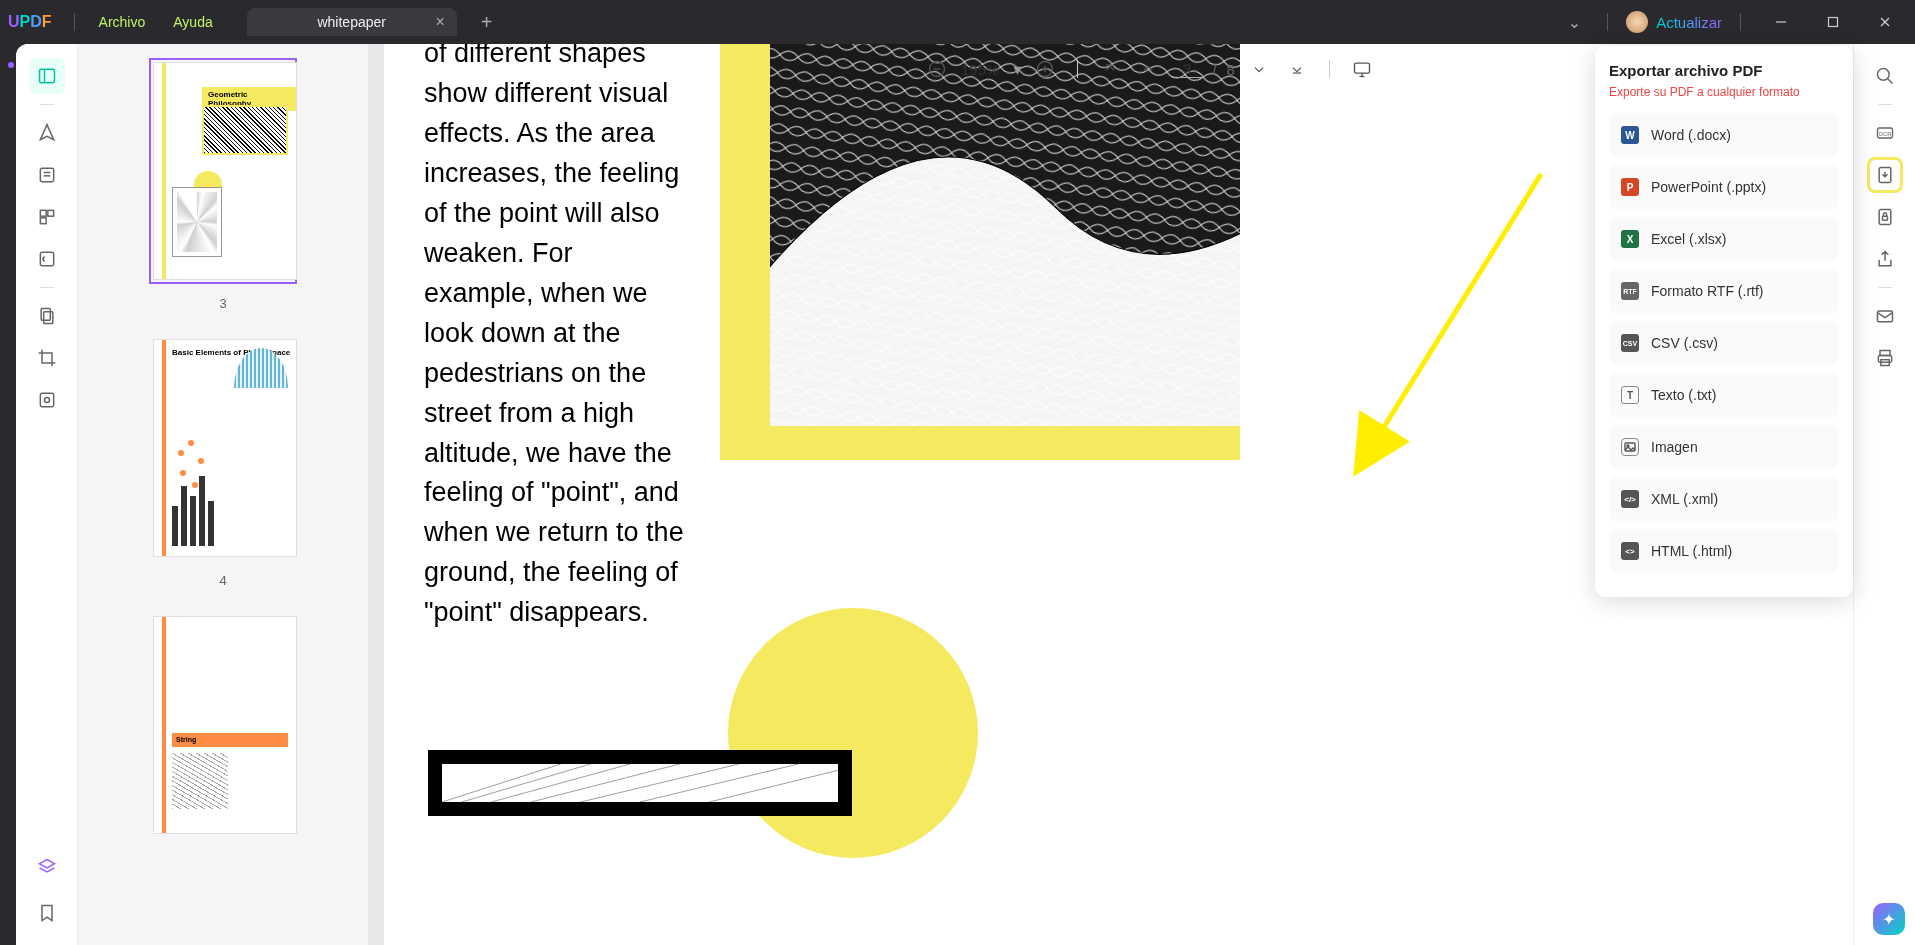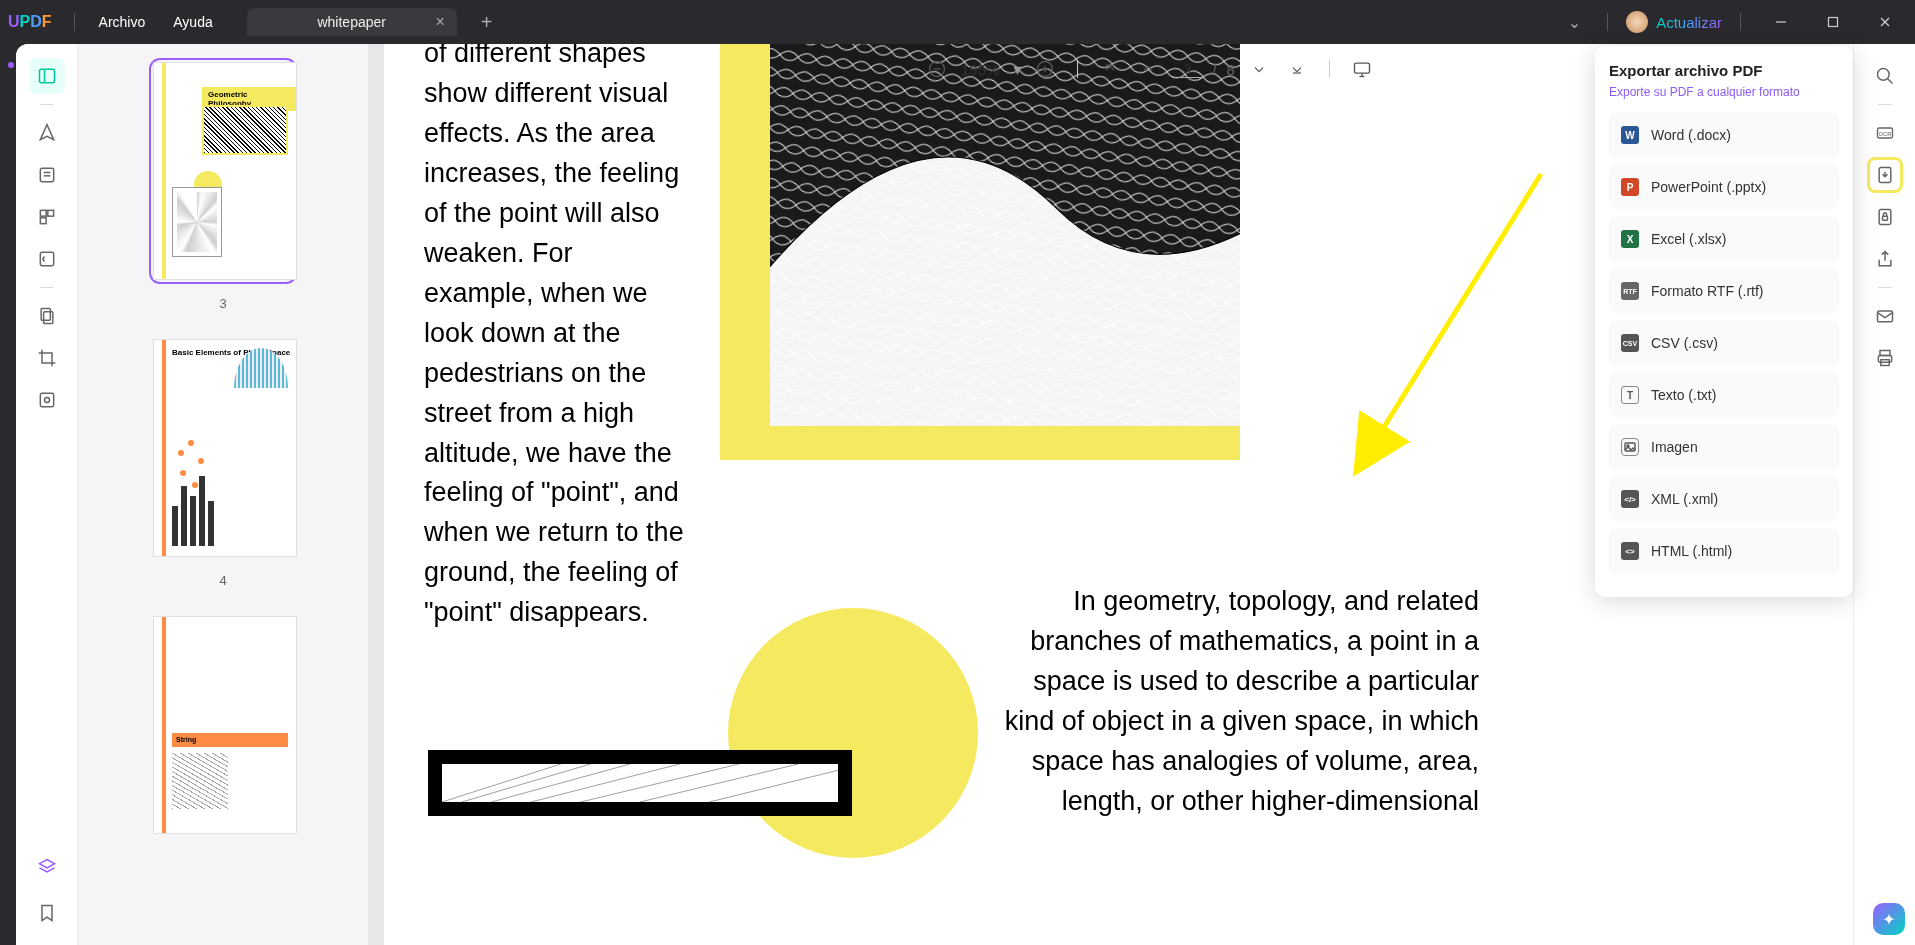--- a/index.html
+++ b/index.html
@@ -6,21 +6,21 @@
 body { background: #2a2a2e; width: 1915px; height: 945px; overflow: hidden; position: relative; }
 
 
 .titlebar { height: 44px; background: #2a2a2e; display: flex; align-items: center; padding: 0 8px; color: #ccc; }
 .logo { font-weight: 700; font-size: 16px; margin-right: 12px; }
 .logo .u { color: #9b5fff; }
 .logo .p { color: #00d4c5; }
 .logo .d { color: #4a9eff; }
 .logo .f { color: #ff9933; }
 .divider-v { width: 1px; height: 18px; background: #555; margin: 0 10px; }
-.menu-item { padding: 0 14px; font-size: 14px; color: #ffffff; cursor: pointer; }
+.menu-item { padding: 0 14px; font-size: 14px; color: #bef264; cursor: pointer; }
 .tab { display: flex; align-items: center; height: 28px; background: #3a3a3e; border-radius: 8px 8px 0 0; padding: 0 40px 0 40px; margin-left: 20px; position: relative; width: 210px; justify-content: center; }
 .tab-title { color: #eee; font-size: 14px; }
 .tab-close { position: absolute; right: 12px; color: #aaa; cursor: pointer; font-size: 16px; }
 .new-tab { margin-left: 24px; color: #aaa; font-size: 20px; cursor: pointer; }
 .title-right { margin-left: auto; display: flex; align-items: center; gap: 8px; }
 .chev-down { color: #aaa; cursor: pointer; padding: 0 8px; }
 .avatar { width: 22px; height: 22px; border-radius: 50%; background: radial-gradient(circle, #f4d8b8, #c89060); }
 .upgrade { font-size: 15px; font-weight: 500; background: linear-gradient(90deg, #00d4c5, #4a9eff, #9b5fff); -webkit-background-clip: text; background-clip: text; color: transparent; cursor: pointer; }
 .win-btn { width: 44px; height: 30px; display: flex; align-items: center; justify-content: center; color: #ccc; cursor: pointer; }
 
@@ -29,21 +29,21 @@
 
 
 .left-toolbar { width: 62px; background: #fff; border-radius: 12px 0 0 0; display: flex; flex-direction: column; align-items: center; padding-top: 14px; gap: 6px; border-right: 1px solid #eee; }
 .tool-btn { width: 36px; height: 36px; border-radius: 8px; display: flex; align-items: center; justify-content: center; color: #666; cursor: pointer; }
 .tool-btn.active { background: #e6fff9; color: #00c4a0; }
 .tool-sep { width: 14px; height: 1px; background: #ddd; margin: 4px 0; }
 .left-toolbar .bottom { margin-top: auto; margin-bottom: 14px; display: flex; flex-direction: column; gap: 10px; }
 
 
 .thumbs { width: 290px; background: #f5f5f7; overflow-y: auto; padding: 14px 0; display: flex; flex-direction: column; align-items: center; gap: 6px; }
-.thumb { width: 148px; border: 2px solid transparent; border-radius: 11px; padding: 2px; }
+.thumb { width: 148px; border: 2px solid transparent; border-radius: 0; padding: 2px; }
 .thumb.selected { border-color: #9b5fff; }
 .thumb-canvas { width: 144px; height: 218px; background: #fff; border: 1px solid #e0e0e0; position: relative; overflow: hidden; }
 .thumb-label { text-align: center; color: #666; font-size: 13px; margin-top: 6px; margin-bottom: 18px; }
 
 
 .t3-stripe { position: absolute; left: 8px; top: 0; bottom: 0; width: 4px; background: #f5e960; }
 .t3-title { position: absolute; left: 48px; top: 24px; background: #f5e960; padding: 3px 6px; font-size: 8px; font-weight: 700; }
 .t3-mesh { position: absolute; left: 48px; top: 42px; width: 86px; height: 50px; background: repeating-linear-gradient(45deg, #000 0, #000 1px, #fff 1px, #fff 3px), repeating-linear-gradient(-45deg, #000 0, #000 1px, transparent 1px, transparent 3px); border: 2px solid #f5e960; }
 .t3-circle { position: absolute; left: 40px; top: 108px; width: 28px; height: 28px; border-radius: 50%; background: #f5e960; }
 .t3-star { position: absolute; left: 18px; top: 124px; width: 50px; height: 70px; border: 1px solid #999; background: #fff; }
@@ -84,21 +84,21 @@
 .page-input { width: 30px; text-align: center; border: none; border-bottom: 1px solid #aaa; background: transparent; font-size: 15px; color: #333; }
 .page-total { color: #666; font-size: 15px; }
 
 
 .right-toolbar { width: 62px; background: #fff; display: flex; flex-direction: column; align-items: center; padding-top: 14px; gap: 6px; border-left: 1px solid #eee; }
 .right-toolbar .highlight-box { border: 3px solid #f5e960; border-radius: 8px; }
 
 
 .export-panel { position: absolute; right: 62px; top: 2px; width: 258px; background: #fff; border-radius: 10px; box-shadow: 0 4px 24px rgba(0,0,0,0.15); padding: 16px 14px; z-index: 20; }
 .export-title { font-size: 15px; font-weight: 700; color: #222; margin-bottom: 6px; }
-.export-sub { font-size: 12px; color: #8b5cf6; margin-bottom: 14px; }
+.export-sub { font-size: 12px; color: #ef4444; margin-bottom: 14px; }
 .export-item { display: flex; align-items: center; gap: 12px; padding: 13px 12px; background: #fafafa; border-radius: 8px; margin-bottom: 8px; cursor: pointer; font-size: 14px; color: #333; }
 .export-icon { width: 18px; height: 18px; display: flex; align-items: center; justify-content: center; font-size: 10px; font-weight: 700; border-radius: 3px; color: #fff; flex-shrink: 0; }
 .ei-word { background: #2b5797; }
 .ei-ppt { background: #d24726; }
 .ei-xls { background: #217346; }
 .ei-csv { background: #555; }
 .ei-rtf { background: #666; }
 .ei-txt { background: transparent; color: #555; border: 1.5px solid #888; }
 .ei-img { background: transparent; color: #555; border: 1.5px solid #888; border-radius: 4px; }
 .ei-xml { background: #555; }
@@ -274,21 +274,20 @@
                 </pattern>
               </defs>
             <rect width="500" height="420" fill="#1a1a1a"></rect>
             <path d="M-50 350 Q 150 50 300 200 Q 400 300 550 180 L 550 420 L -50 420 Z" fill="#f5f5f5"></path>
             <rect width="500" height="420" fill="url(#mesh)" opacity="0.9"></rect>
             <path d="M-50 350 Q 150 50 300 200 Q 400 300 550 180" fill="none" stroke="#000" stroke-width="1"></path>
           </svg>
         </div>
       </div>
       <div class="page-circle"></div>
-      <div class="page-text2">In geometry, topology, and related branches of mathematics, a point in a space is used to describe a particular kind of object in a given space, in which space has analogies of volume, area, length, or other higher-dimensional</div>
       <div class="page-img2">
         <div class="page-img2-inner">
           <svg width="100%" height="100%" viewBox="0 0 400 60" preserveAspectRatio="none">
             <g stroke="#888" stroke-width="1" fill="none">
               <line x1="0" y1="60" x2="120" y2="0"></line>
                 <line x1="20" y1="60" x2="150" y2="0"></line>
                 <line x1="50" y1="60" x2="190" y2="0"></line>
                 <line x1="90" y1="60" x2="240" y2="0"></line>
                 <line x1="140" y1="60" x2="300" y2="0"></line>
                 <line x1="200" y1="60" x2="360" y2="0"></line>

